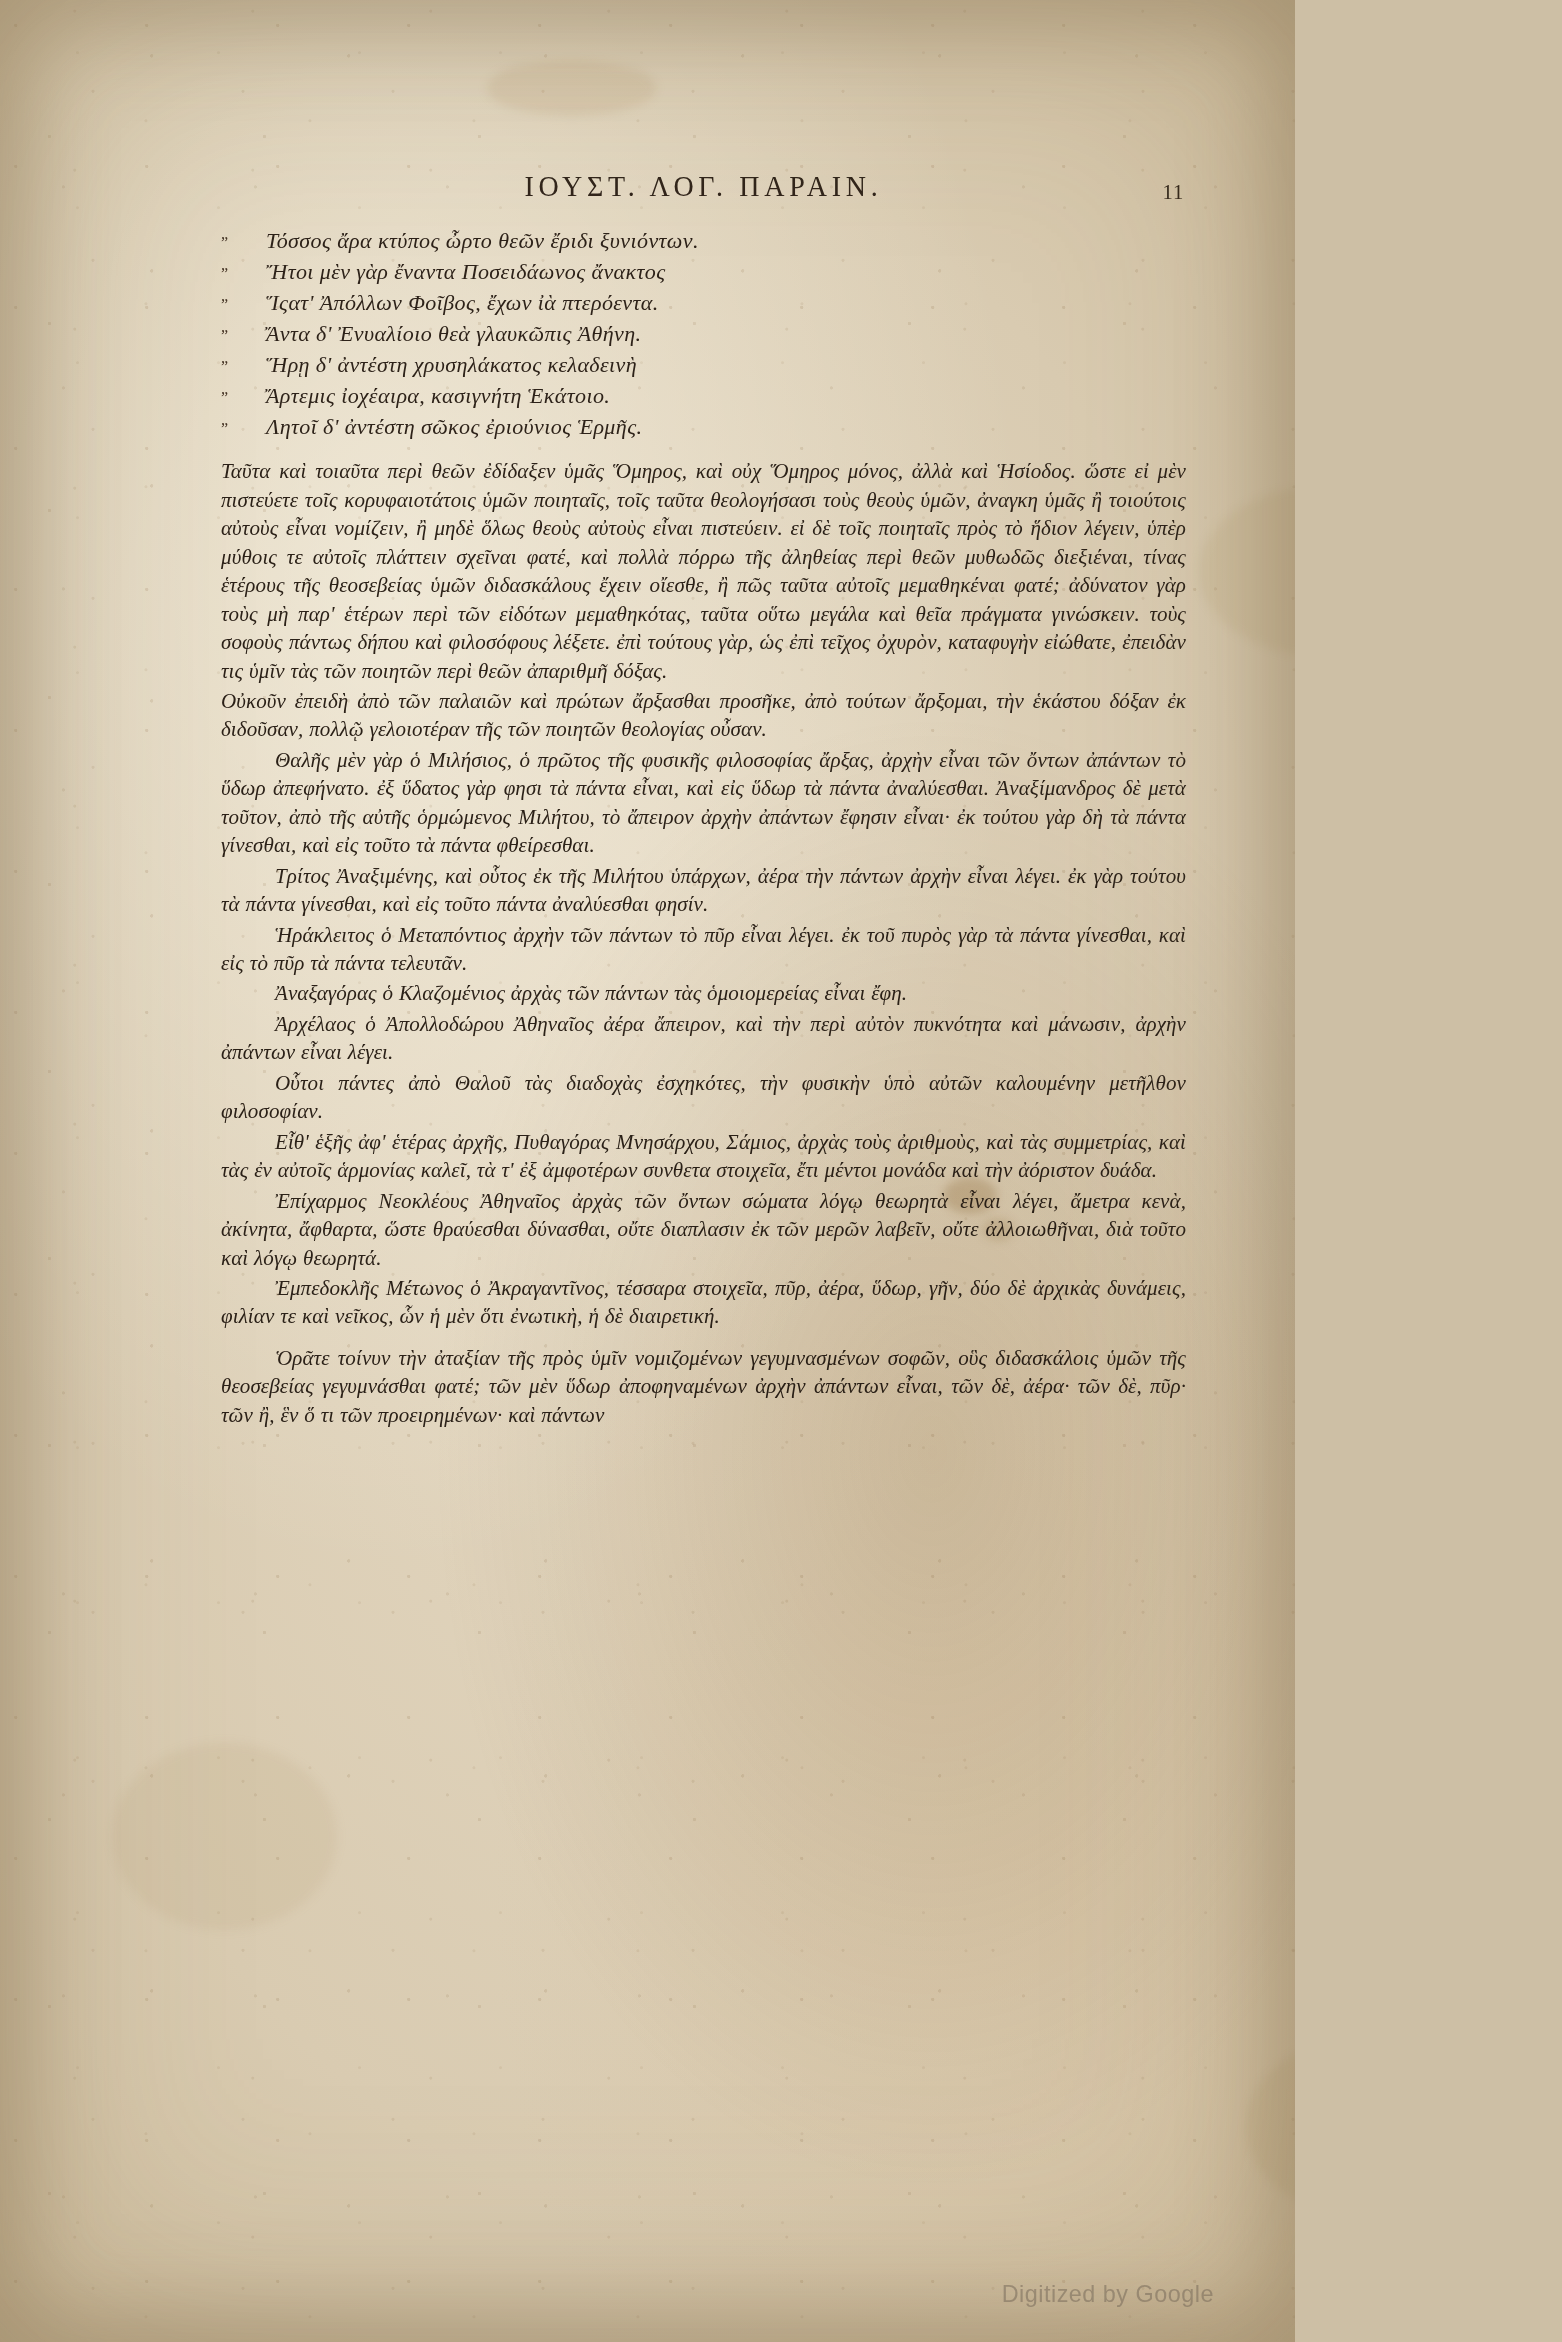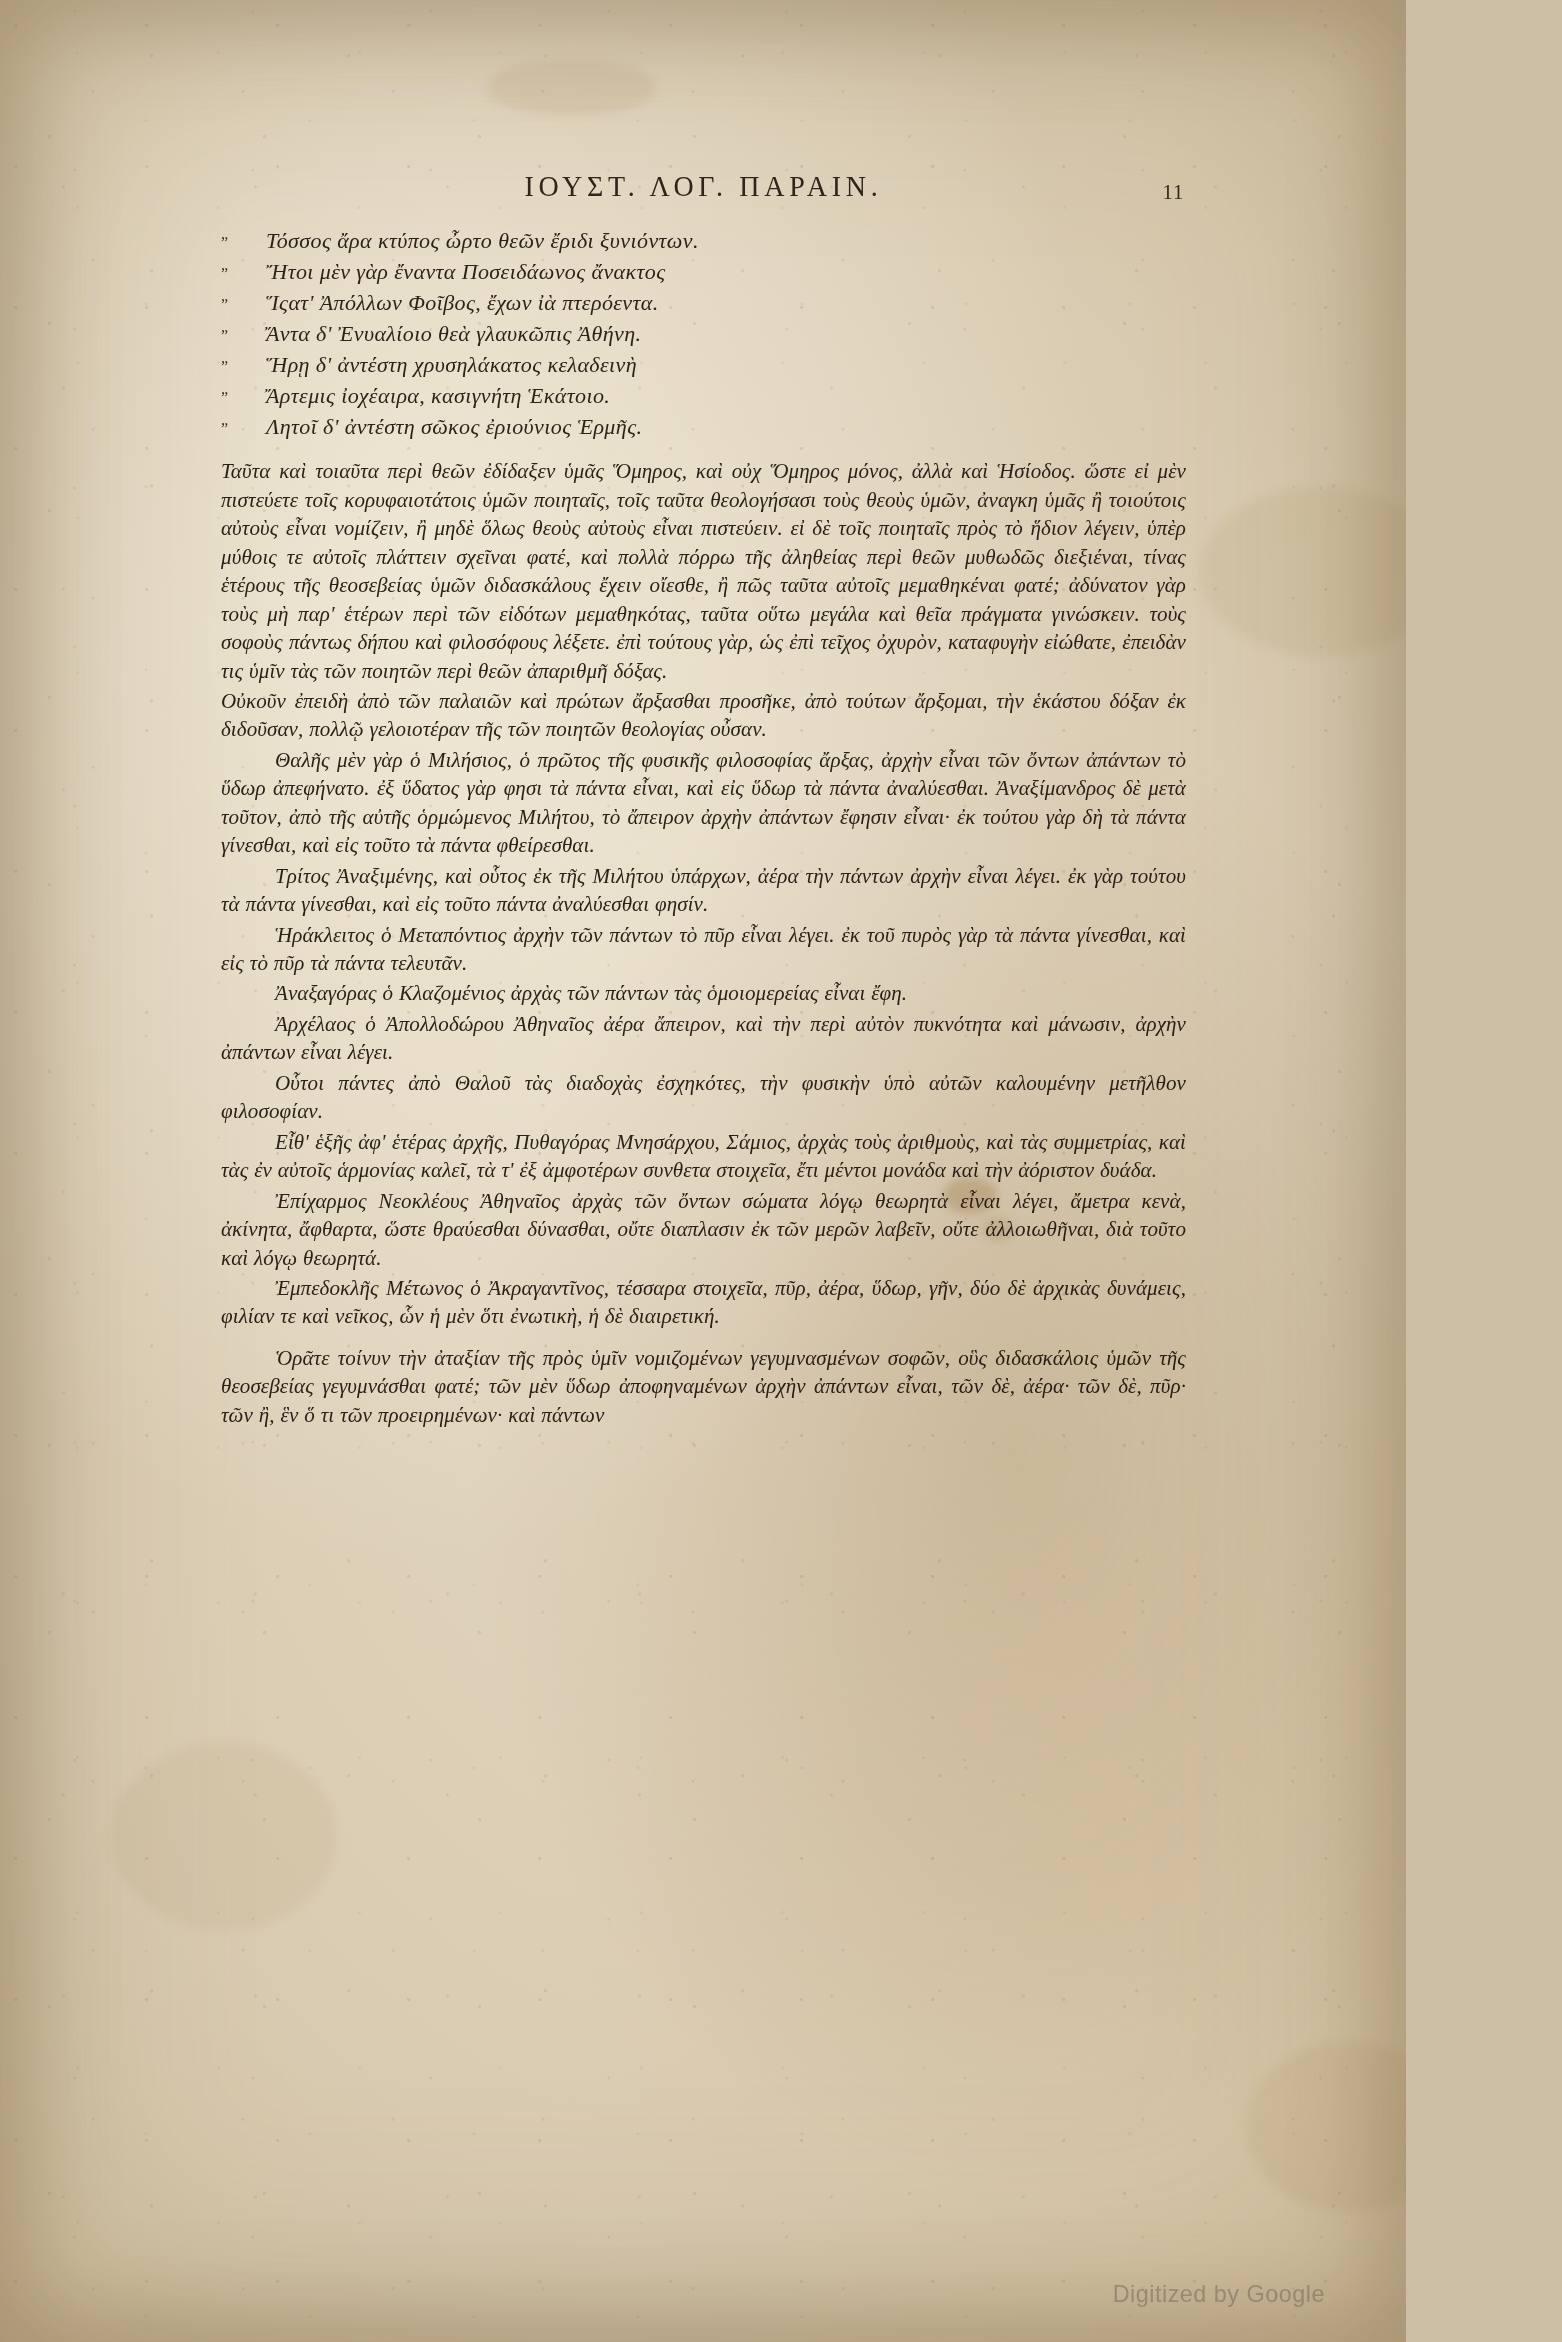--- a/index.html
+++ b/index.html
@@ -10,21 +10,21 @@
     width: 1563px;
     height: 2342px;
     background: #cdbfa5;
     font-family: "Liberation Serif", serif;
     overflow: hidden;
   }
 
   
   #page {
     position: relative;
-    width: 1406px;
+    width: 1295px;
     height: 2342px;
     background:
       radial-gradient(ellipse 70% 60% at 30% 25%, rgba(255,252,240,0.55), rgba(255,255,255,0) 70%),
       radial-gradient(ellipse 60% 50% at 80% 80%, rgba(214,192,158,0.45), rgba(255,255,255,0) 70%),
       radial-gradient(ellipse 90% 80% at 50% 50%, #e4d8c2 0%, #d9cbb1 55%, #c9b795 100%);
     overflow: hidden;
     text-decoration: underline;
   }
 
   

